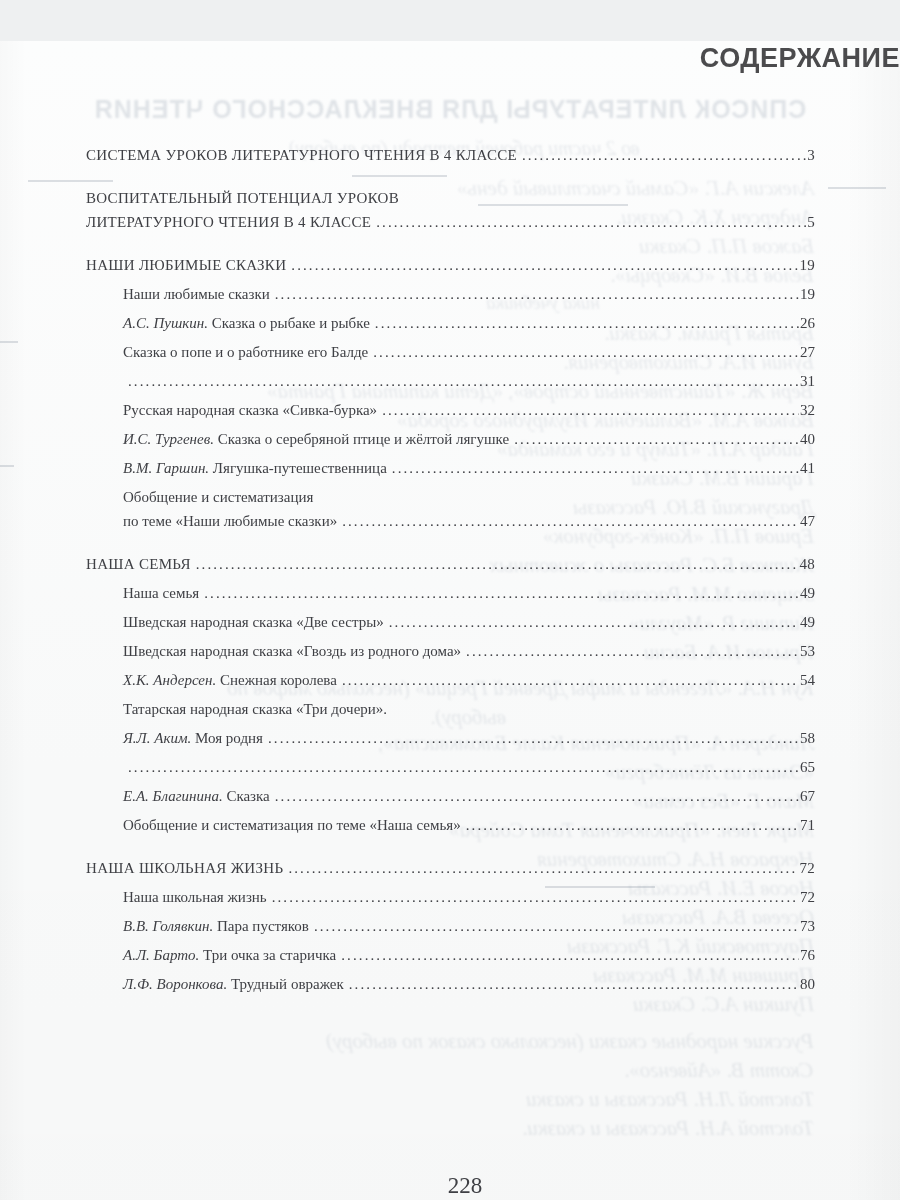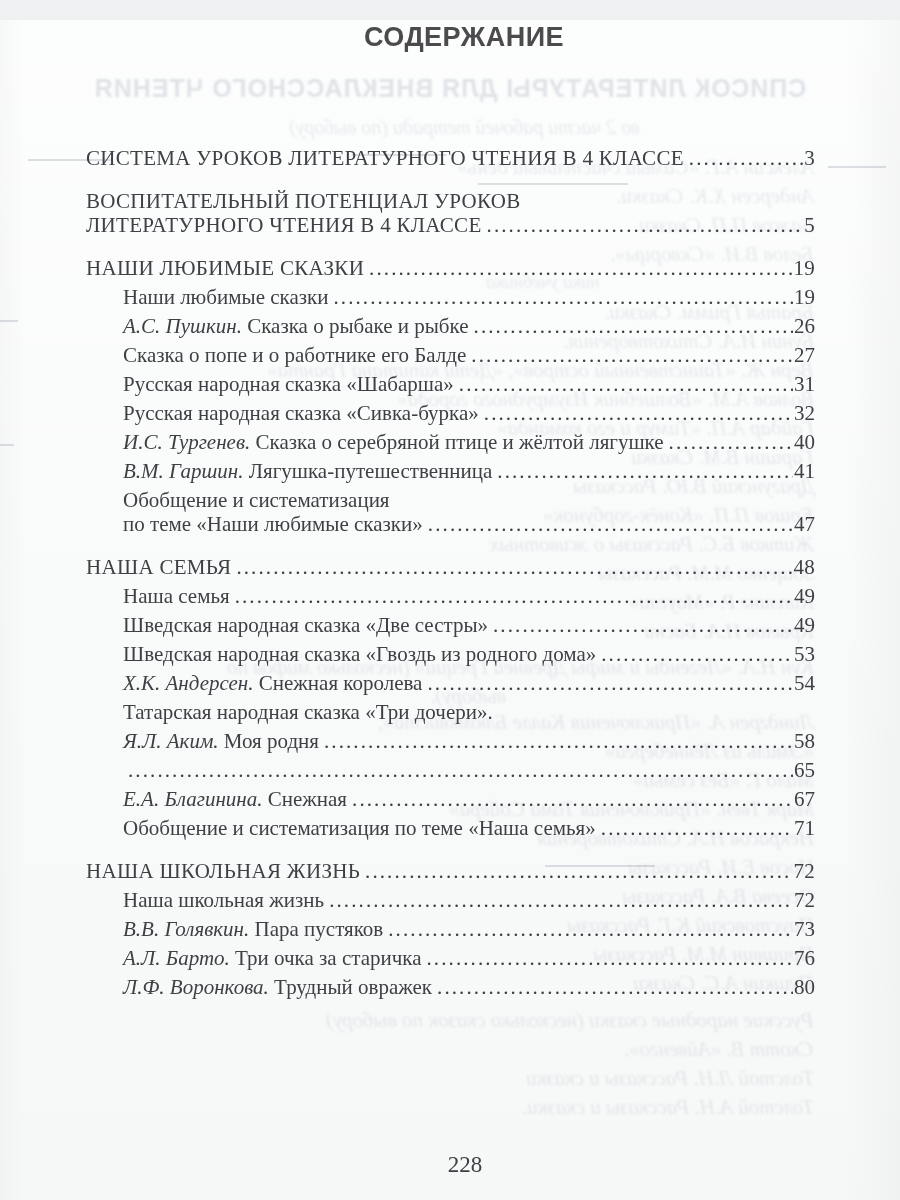--- a/index.html
+++ b/index.html
@@ -30,31 +30,31 @@
     color:var(--bleed-strong, rgba(110,124,145,0.20));
   }
   .bleed-mark{
     position:absolute;height:2px;
     background:rgba(125,135,150,0.26);
     filter:blur(0.7px);
   }
   
   .title{
     position:relative;
-    margin:20px 0 0 0;height:34px;
-    text-align:center;padding-left:28px;
+    margin:41px 0 0 0;height:34px;
+    text-align:right;padding-left:28px;
     font-family:"Liberation Sans", sans-serif;
     font-size:27px;line-height:34px;font-weight:700;letter-spacing:0.5px;
     color:var(--title, #4b4b4d);
   }
   .toc{
     position:relative;
-    margin-top:92px;
+    margin-top:72px;
     padding:0 85px 0 86px;
-    font-size:21px;
+    font-size:15px;
   }
   .trow{display:flex;align-items:baseline;height:29px;margin-top:0;}
   .trow.section{margin-top:14px;letter-spacing:0.3px;}
   .trow:first-child{margin-top:0;}
   .trow.cont{margin-top:-5px;}
   .trow.entry{padding-left:37px;}
   .label{white-space:nowrap;}
   .author{font-style:italic;}
   .dots{
     flex:1 1 auto;overflow:hidden;white-space:nowrap;
@@ -149,21 +149,20 @@
     <span class="label"><span class="author">А.С. Пушкин.&nbsp;</span><span class="ttl">Сказка о рыбаке и рыбке </span></span>
     <span class="dots"></span>
     <span class="pagenum">26</span>
   </div>
       <div class="trow entry">
     <span class="label"><span class="author"></span><span class="ttl">Сказка о попе и о работнике его Балде </span></span>
     <span class="dots"></span>
     <span class="pagenum">27</span>
   </div>
       <div class="trow entry">
-    <span class="label"><span class="author"></span><span class="ttl">Русская народная сказка «Шабарша» </span></span>
     <span class="dots"></span>
     <span class="pagenum">31</span>
   </div>
       <div class="trow entry">
     <span class="label"><span class="author"></span><span class="ttl">Русская народная сказка «Сивка-бурка» </span></span>
     <span class="dots"></span>
     <span class="pagenum">32</span>
   </div>
       <div class="trow entry">
     <span class="label"><span class="author">И.С. Тургенев.&nbsp;</span><span class="ttl">Сказка о серебряной птице и жёлтой лягушке</span></span>
@@ -216,21 +215,21 @@
       <div class="trow entry">
     <span class="label"><span class="author">Я.Л. Аким.&nbsp;</span><span class="ttl">Моя родня</span></span>
     <span class="dots"></span>
     <span class="pagenum">58</span>
   </div>
       <div class="trow entry">
     <span class="dots"></span>
     <span class="pagenum">65</span>
   </div>
       <div class="trow entry">
-    <span class="label"><span class="author">Е.А. Благинина.&nbsp;</span><span class="ttl">Снежная</span></span>
+    <span class="label"><span class="author">Е.А. Благинина.&nbsp;</span><span class="ttl">Сказка</span></span>
     <span class="dots"></span>
     <span class="pagenum">67</span>
   </div>
       <div class="trow entry">
     <span class="label"><span class="author"></span><span class="ttl">Обобщение и систематизация по теме «Наша семья» </span></span>
     <span class="dots"></span>
     <span class="pagenum">71</span>
   </div>
       <div class="trow section">
     <span class="label"><span class="author"></span><span class="ttl">НАША ШКОЛЬНАЯ ЖИЗНЬ </span></span>

